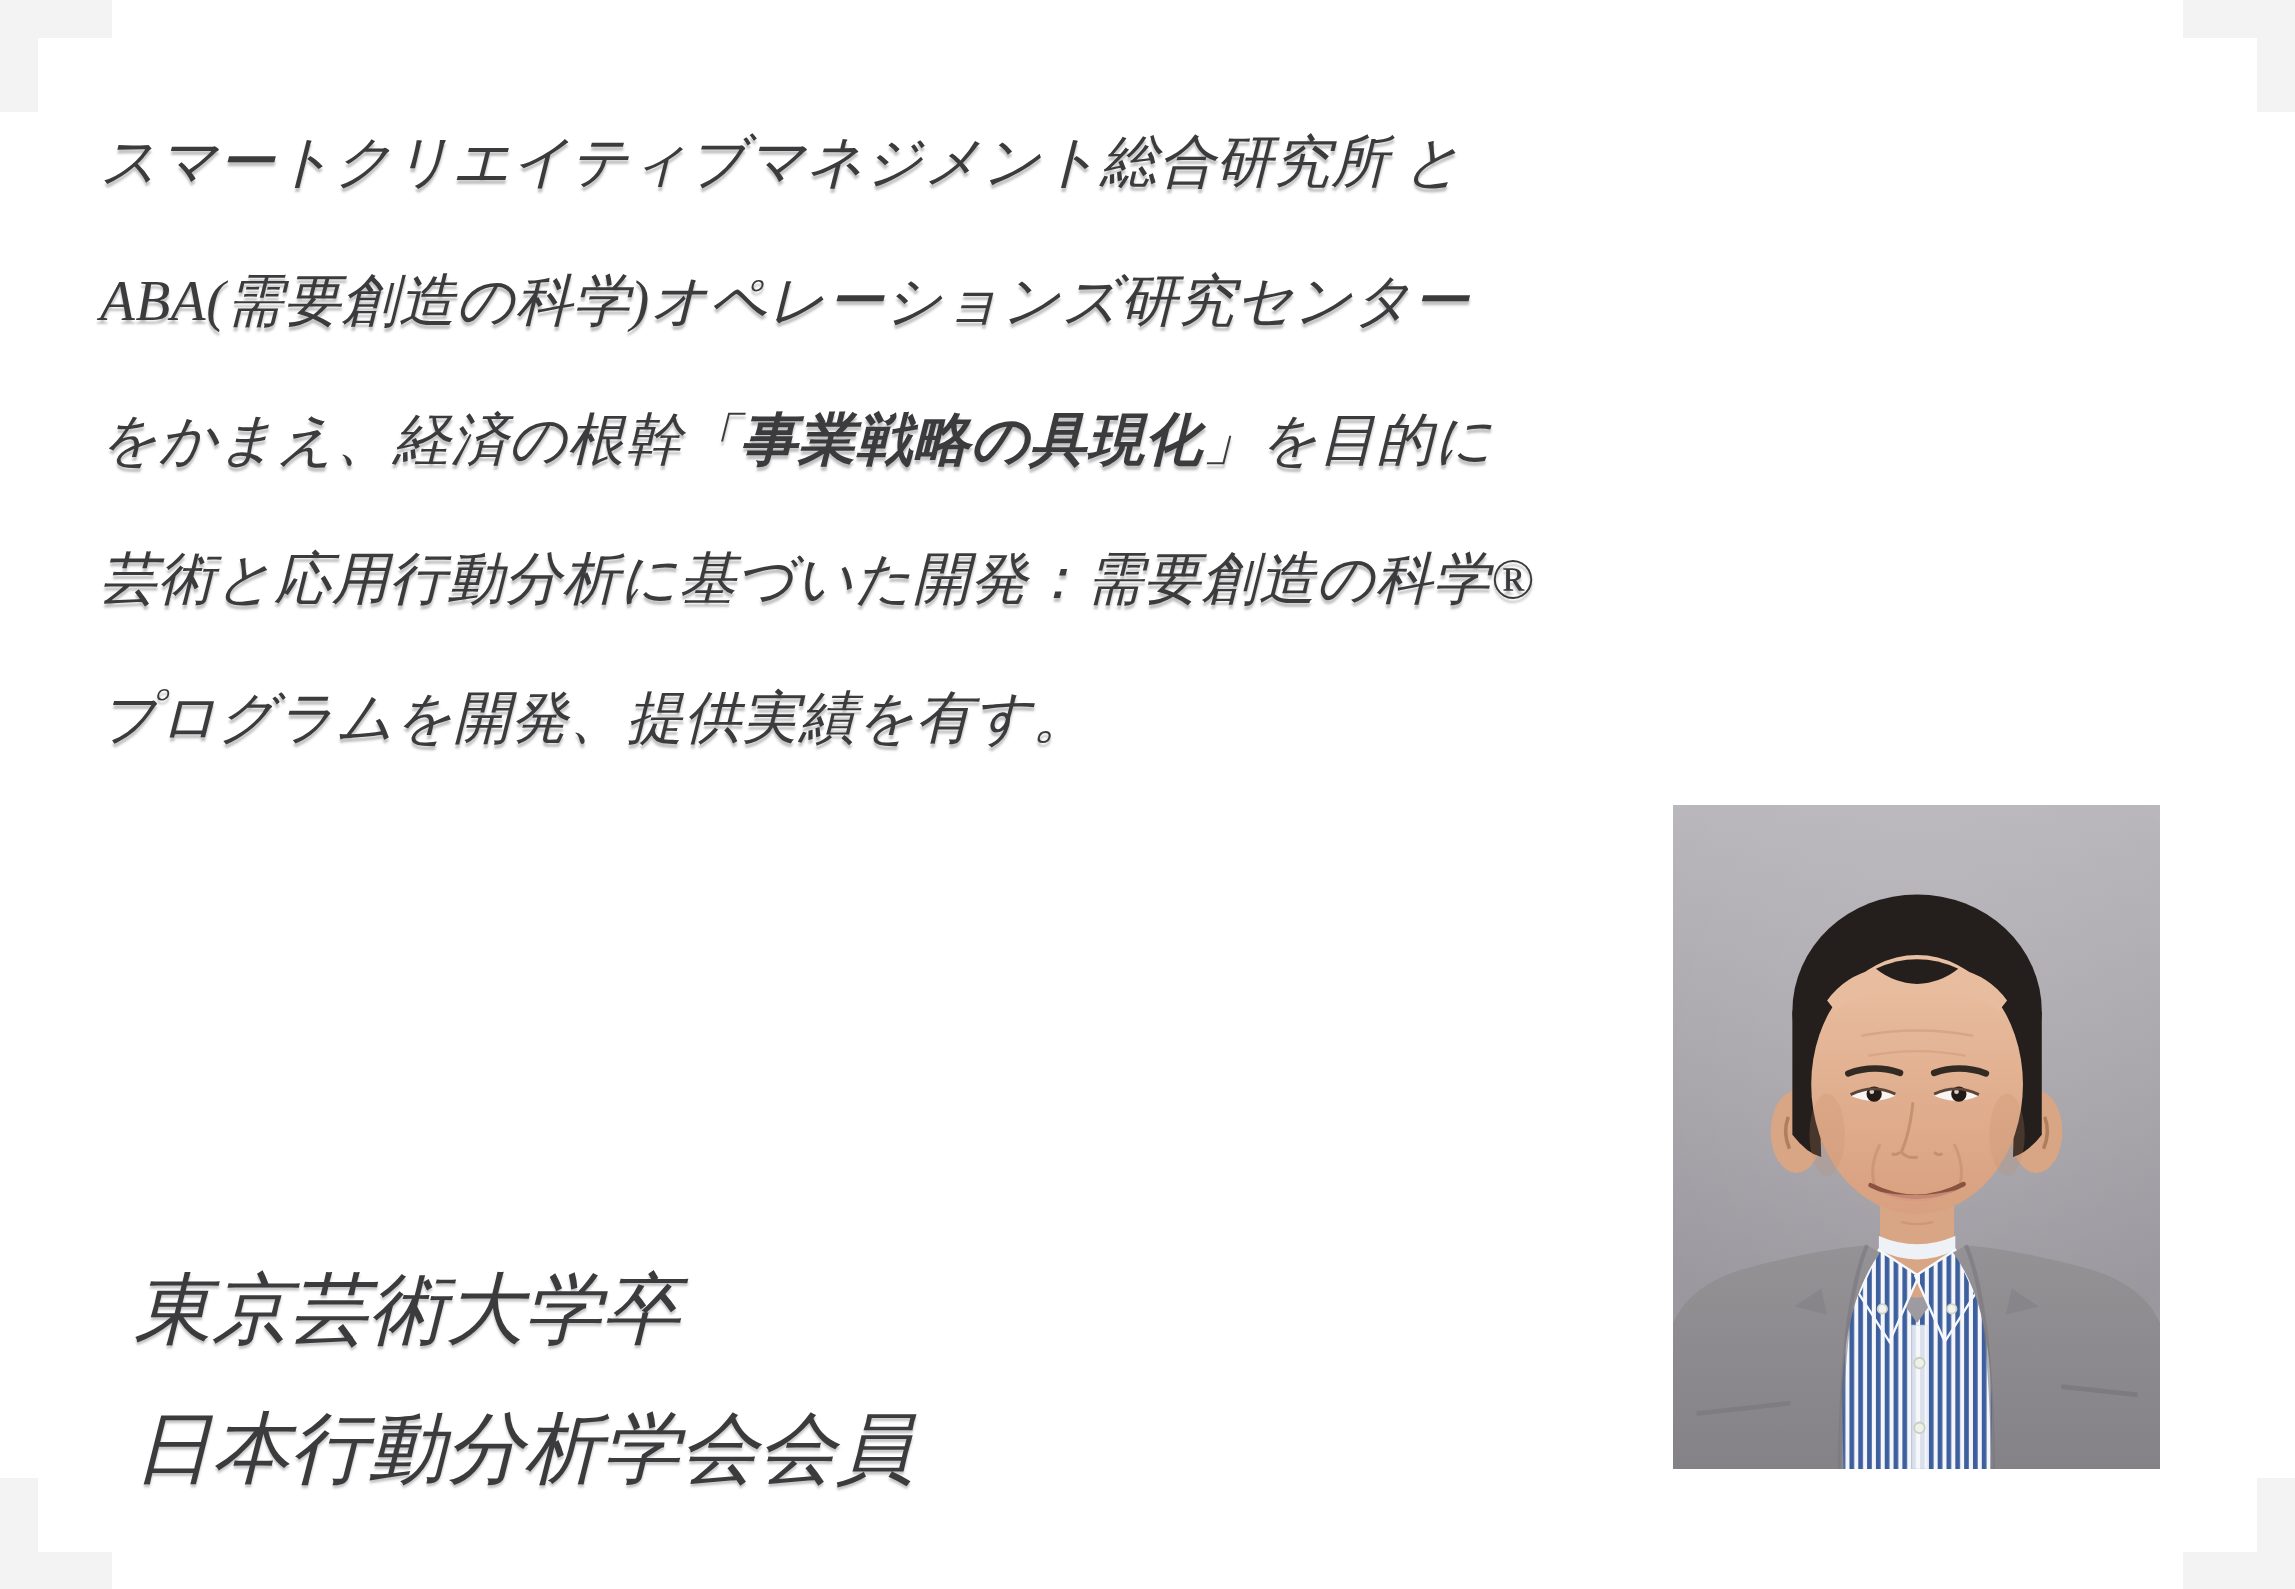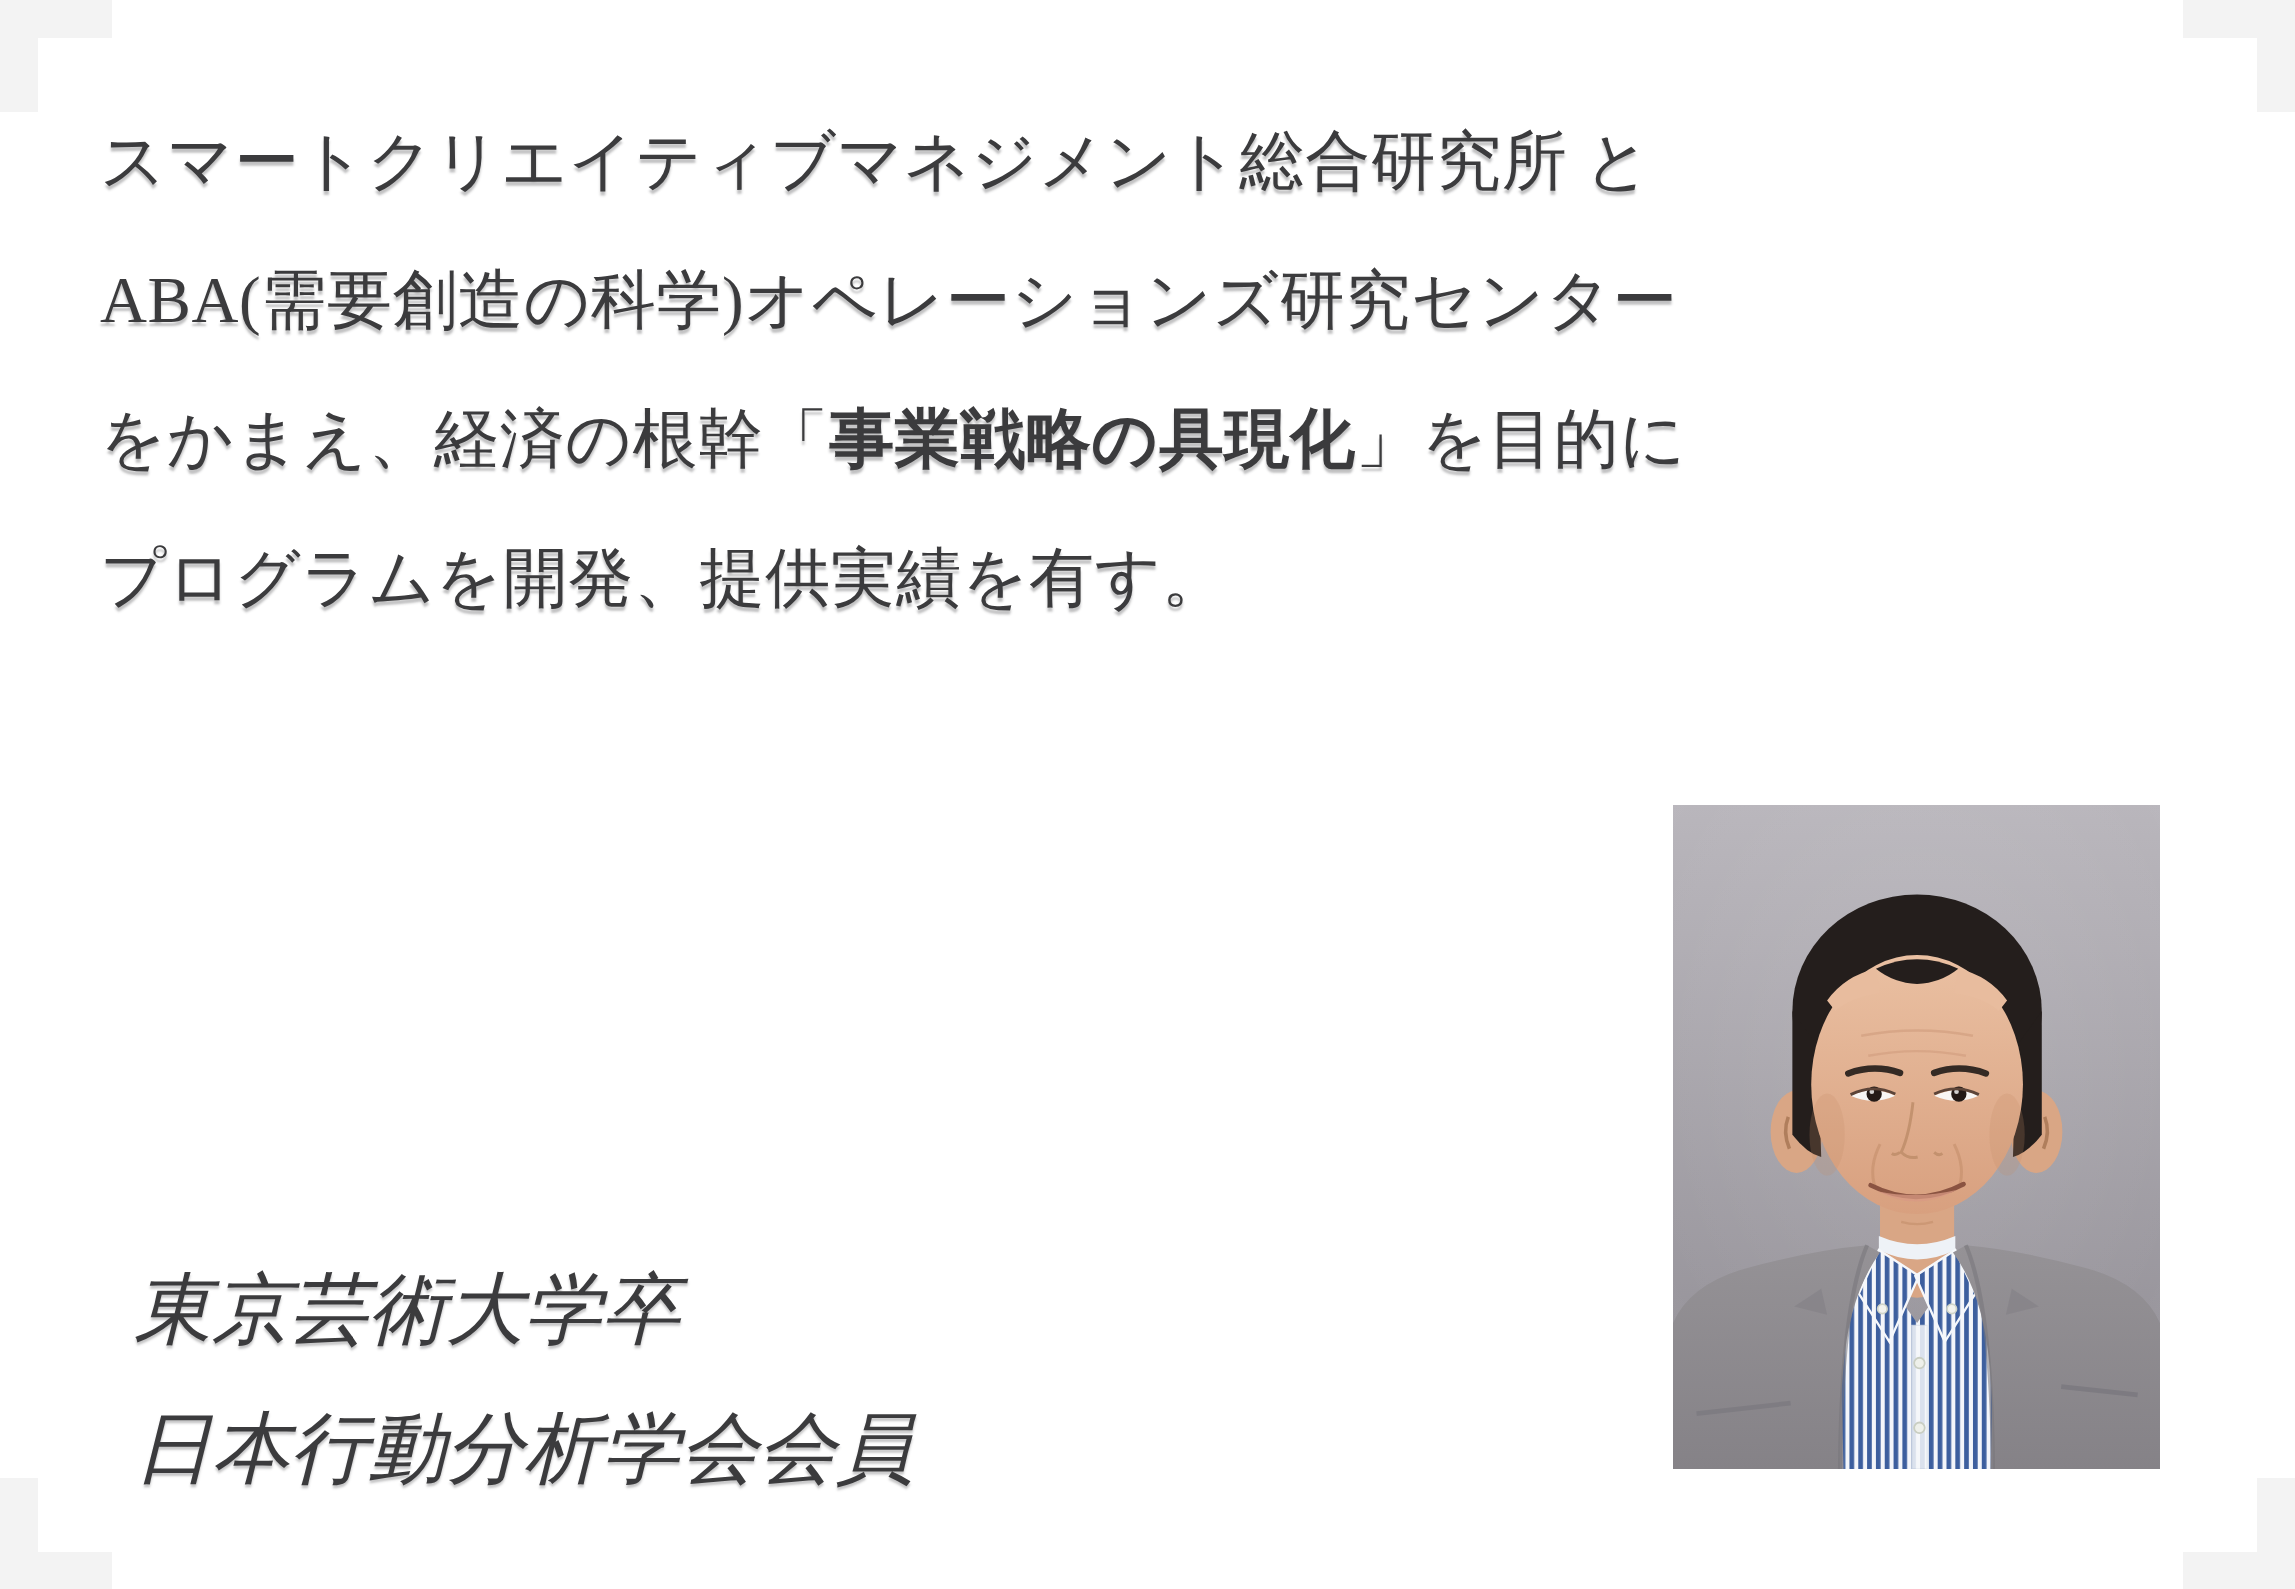--- a/index.html
+++ b/index.html
@@ -16,24 +16,25 @@
   .corner .h,.corner .v{position:absolute;background:#f3f3f3;}
   .corner .h{width:112px;height:38px;}
   .corner .v{width:38px;height:112px;}
   .corner.tl{top:0;left:0}   .corner.tl .h{top:0;left:0}   .corner.tl .v{top:0;left:0}
   .corner.tr{top:0;right:0}  .corner.tr .h{top:0;right:0}  .corner.tr .v{top:0;right:0}
   .corner.bl{bottom:0;left:0}  .corner.bl .h{bottom:0;left:0}  .corner.bl .v{bottom:0;left:0}
   .corner.br{bottom:0;right:0} .corner.br .h{bottom:0;right:0} .corner.br .v{bottom:0;right:0}
   
   .bio{
     position:absolute;left:100px;top:92px;
-    font-size:65px;line-height:139px;
+    font-size:57px;line-height:139px;
     white-space:nowrap;
     text-shadow:0 3.5px 2.4px rgba(45,45,50,0.30);
     letter-spacing:0.6px;
+    font-style:italic;
   }
   .bio .line{height:139px;}
   .bio b{font-weight:700;}
   
   .credentials{
     position:absolute;left:134px;top:1240px;
     font-size:78px;line-height:139px;
     white-space:nowrap;
     text-shadow:0 2.9px 2.4px rgba(45,45,50,0.28);
   }
@@ -64,20 +65,21 @@
     </div>
   <div class="corner br">
       <div class="h"></div>
       <div class="v"></div>
     </div>
 
   <div class="bio">
     <div class="line">スマートクリエイティブマネジメント総合研究所 と</div>
     <div class="line">ABA(需要創造の科学)オペレーションズ研究センター</div>
     <div class="line"><span>をかまえ、経済の根幹「</span><b>事業戦略の具現化</b><span>」を目的に</span></div>
+    <div class="line">芸術と応用行動分析に基づいた開発：需要創造の科学®</div>
     <div class="line">プログラムを開発、提供実績を有す。</div>
   </div>
 
   <div class="credentials">
     <div class="line">東京芸術大学卒</div>
     <div class="line">日本行動分析学会会員</div>
   </div>
 
   <div class="portrait" role="img" aria-label="グレーのスーツと青いストライプシャツを着た男性の上半身ポートレート写真">
     <svg viewBox="0 0 828 1128" preserveAspectRatio="none">

